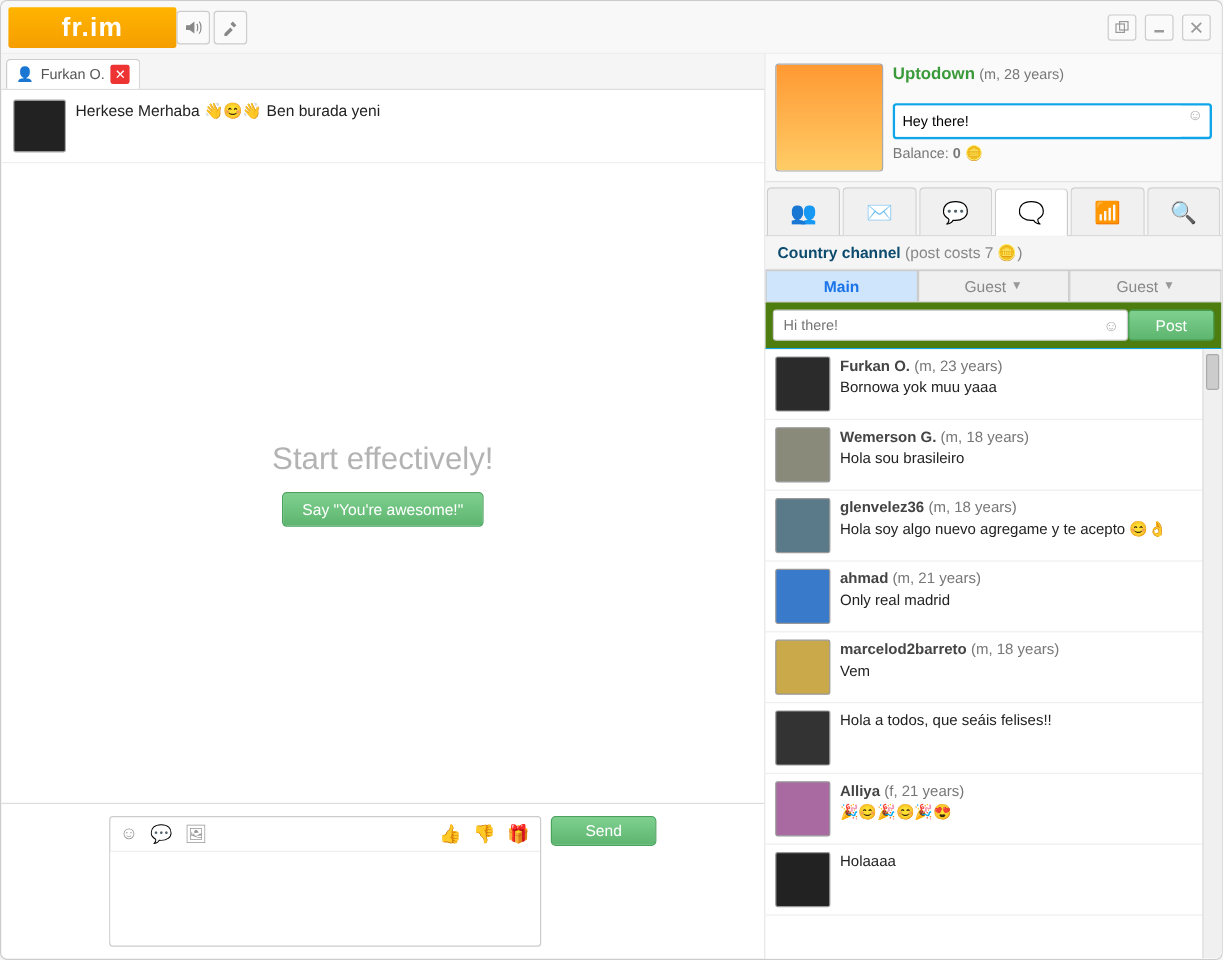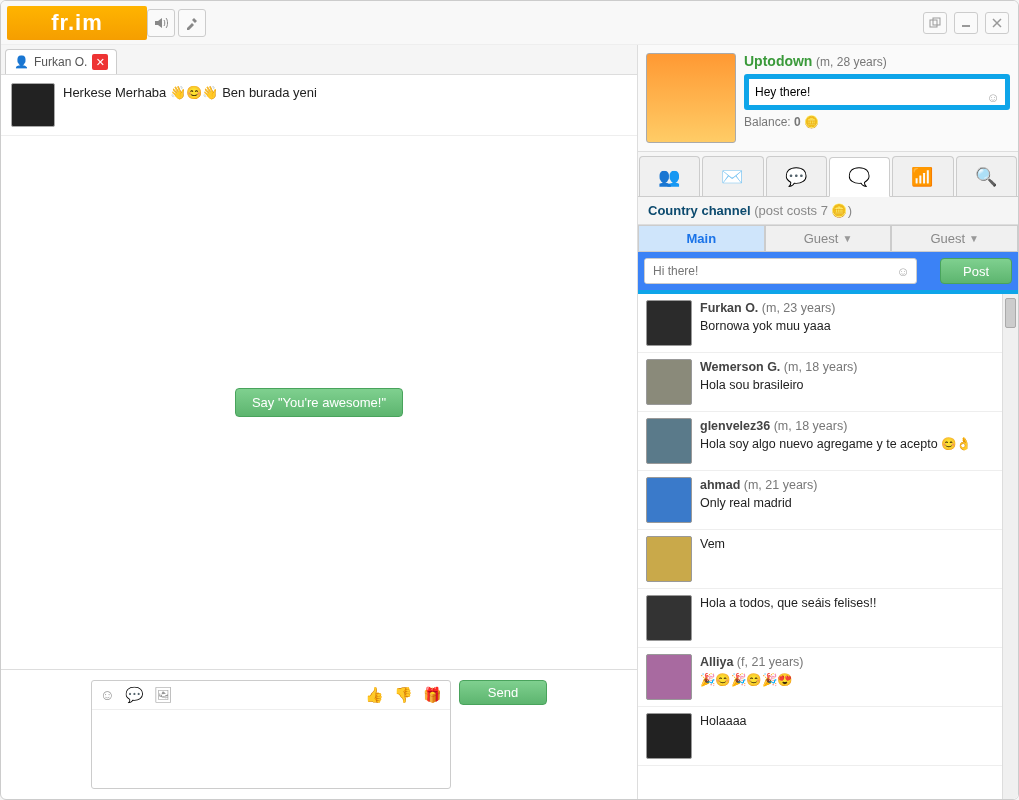--- a/index.html
+++ b/index.html
@@ -33,37 +33,37 @@
   .inputwrap textarea { width:100%; height:75px; border:none; resize:none; padding:6px; font-family:inherit; font-size:13px; outline:none;}
   .icons .sep { flex:1; }
 
   
   .right { width:380px; display:flex; flex-direction:column; background:#fafafa;}
   .profile { display:flex; padding:8px; border-bottom:1px solid #ddd; gap:8px;}
   .profile .avatar { width:90px; height:90px; background:linear-gradient(#ff9933,#ffcc66); border:1px solid #aaa; border-radius:3px; flex:none;}
   .profile .info { flex:1; display:flex; flex-direction:column; gap:5px;}
   .profile .name { color:#3a9a3a; font-weight:bold; font-size:14px;}
   .profile .meta { color:#777; font-size:12px;}
-  .profile .status { display:flex; border:5px solid #0ea5e9; border-radius:3px; overflow:hidden; align-items:flex-end; background:#fff;}
+  .profile .status { display:flex; border:2px solid #0ea5e9; border-radius:3px; overflow:hidden; align-items:flex-start; background:#fff;margin-top:12px;}
   .profile .status input { flex:1; border:none; padding:6px; font-size:12px; outline:none;}
   .profile .status .emoji { width:24px; text-align:center; color:#aaa; cursor:pointer;}
   .profile .balance { color:#777; font-size:12px;}
 
   .iconbar { display:flex; border-bottom:1px solid #ccc; background:#f6f6f6;}
   .iconbar .ibtn { flex:1; height:40px; border:1px solid #ccc; border-bottom:none; margin:4px 1px 0; border-radius:4px 4px 0 0; display:flex; align-items:center; justify-content:center; font-size:18px; color:#888; cursor:pointer; background:#f0f0f0;}
   .iconbar .ibtn.active { background:#fff; border-bottom:1px solid #fff; position:relative; top:1px;}
 
   .channelhead { padding:6px 10px; color:#888; font-size:13px; border-bottom:1px solid #ddd; background:#f5f5f5;}
   .channelhead b { color:#0c4a6e; font-weight:bold;}
   .subtabs { display:flex; border-bottom:1px solid #ccc;}
   .subtabs .st { flex:1; text-align:center; padding:5px 0; font-size:13px; border:1px solid #ccc; border-bottom:none; background:#f0f0f0; color:#888; cursor:pointer; display:flex; align-items:center; justify-content:center; gap:4px;}
   .subtabs .st.active { background:#cfe5fb; color:#1a73e8; font-weight:bold;}
   .subtabs .st .dd { font-size:10px; color:#999;}
 
-  .postrow { display:flex; padding:6px; gap:23px; border-bottom:4px solid #0ea5e9; background:#3b82f6;}
+  .postrow { display:flex; padding:6px; gap:0; border-bottom:1px solid #0ea5e9; background:#4d7c0f;}
   .postrow .pinput { flex:1; display:flex; border:1px solid #ccc; border-radius:3px; overflow:hidden; background:#fff;}
   .postrow .pinput input { flex:1; border:none; padding:5px 8px; font-size:12px; outline:none;}
   .postrow .pinput .emoji { width:26px; display:flex; align-items:center; justify-content:center; color:#aaa; cursor:pointer;}
 
   .feed { flex:1; overflow-y:auto; background:#fff; position:relative;}
   .feed-scroll { position:absolute; right:0; top:0; bottom:0; width:16px; background:#f0f0f0; border-left:1px solid #ddd;}
   .feed-scroll .thumb { background:#ccc; border:1px solid #aaa; border-radius:2px; position:absolute; left:2px; right:2px; top:4px; height:30px;}
   .post { display:flex; padding:6px 18px 6px 8px; gap:8px; border-bottom:1px solid #eee;}
   .post .pav { width:46px; height:46px; background:#666; border:1px solid #999; border-radius:2px; flex:none;}
   .post .ptxt { flex:1; font-size:12.5px; line-height:1.4;}
@@ -128,20 +128,21 @@
         <div class="lines">
           <div>
             <span>Herkese Merhaba </span>
             <span>👋😊👋</span>
             <span> Ben burada yeni</span>
           </div>
         </div>
       </div>
 
       <div class="chat-area">
+        <h2>Start effectively!</h2>
         <button class="greenbtn">Say "You're awesome!"</button>
       </div>
 
       <div class="inputbar">
         <div class="inputwrap">
           <div class="icons">
             <span>☺</span>
             <span>💬</span>
             <span>🖼</span>
             <span class="sep"></span>
@@ -236,20 +237,21 @@
             <div class="post">
               <div class="pav" style="background:#3a7aca"></div>
               <div class="ptxt">
                 <div><span class="uname">ahmad</span> <span class="umeta">(m, 21 years)</span></div>
                 <div class="msg">Only real madrid</div>
               </div>
             </div>
             <div class="post">
               <div class="pav" style="background:#c9a94a"></div>
               <div class="ptxt">
+                <div><span class="uname">marcelod2barreto</span> <span class="umeta">(m, 18 years)</span></div>
                 <div class="msg">Vem</div>
               </div>
             </div>
             <div class="post">
               <div class="pav" style="background:#333"></div>
               <div class="ptxt">
                 <div class="msg">Hola a todos, que seáis felises!!</div>
               </div>
             </div>
             <div class="post">

